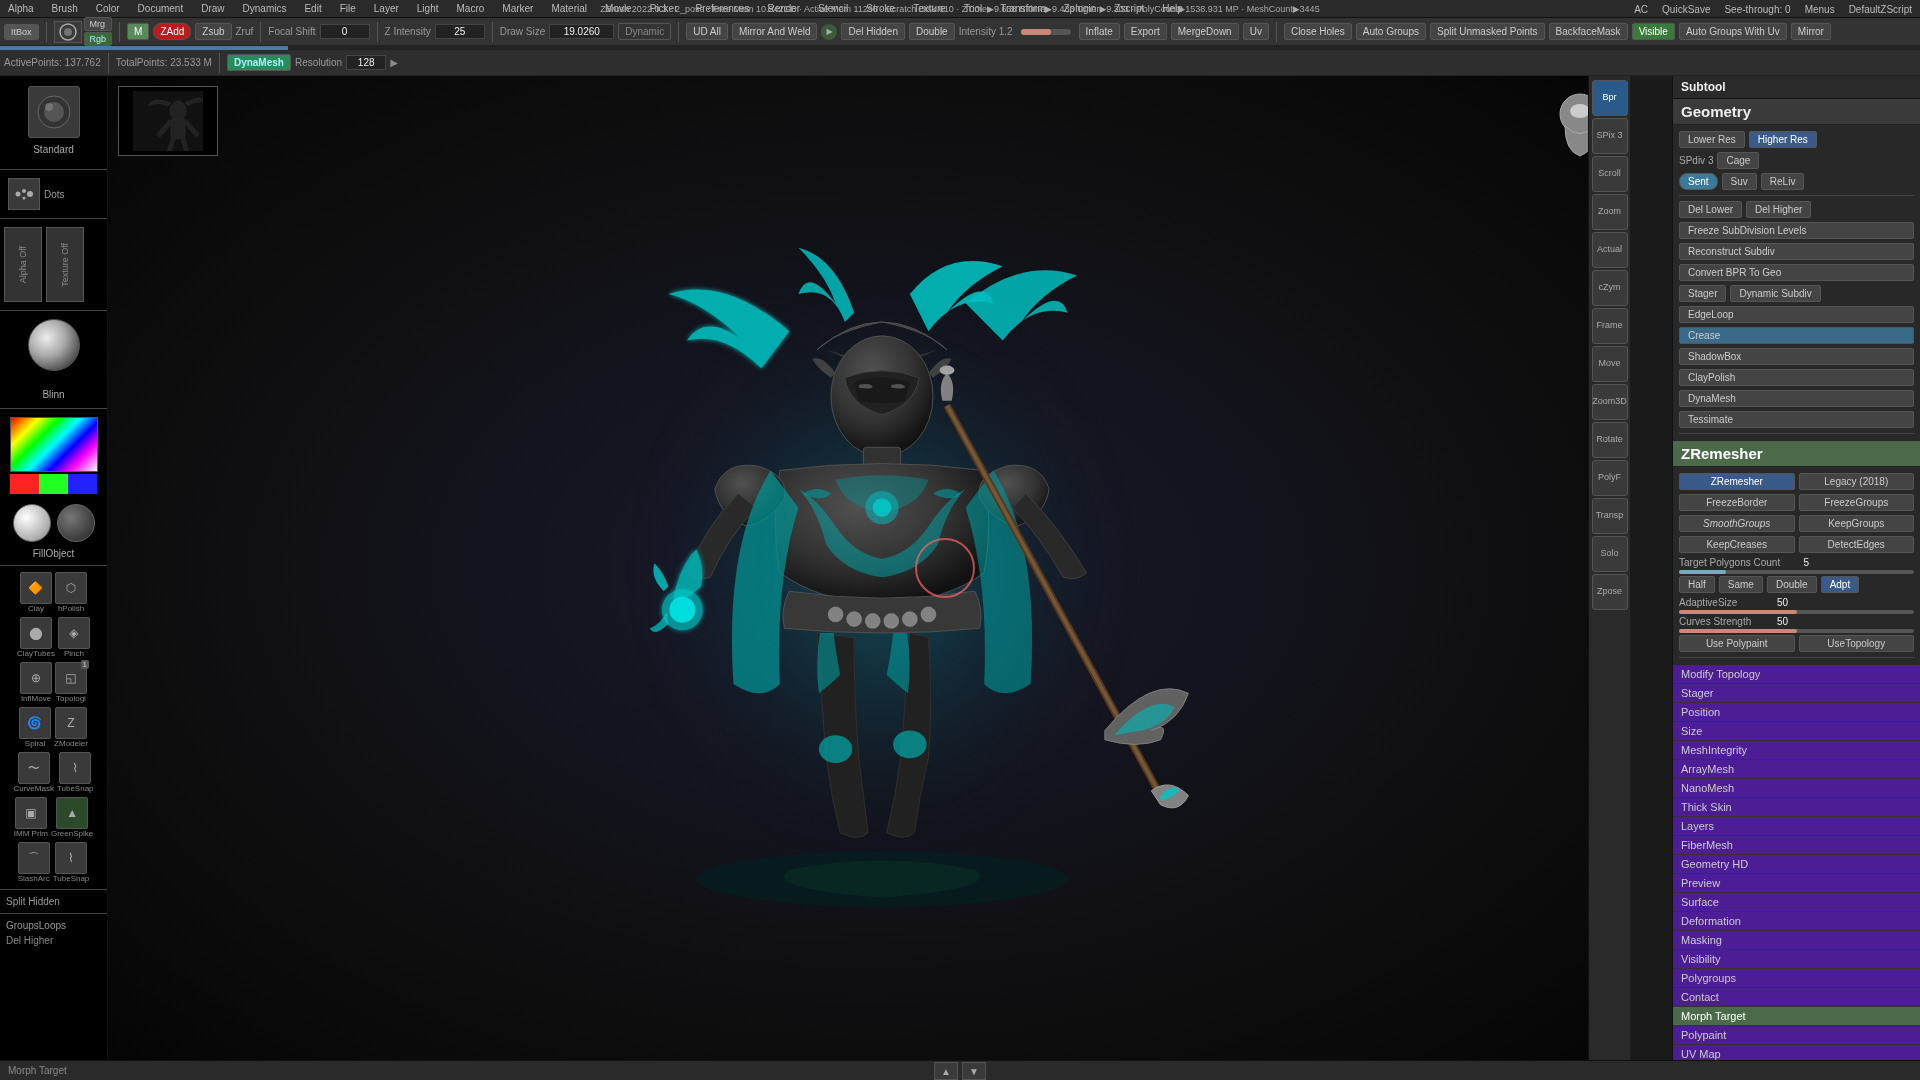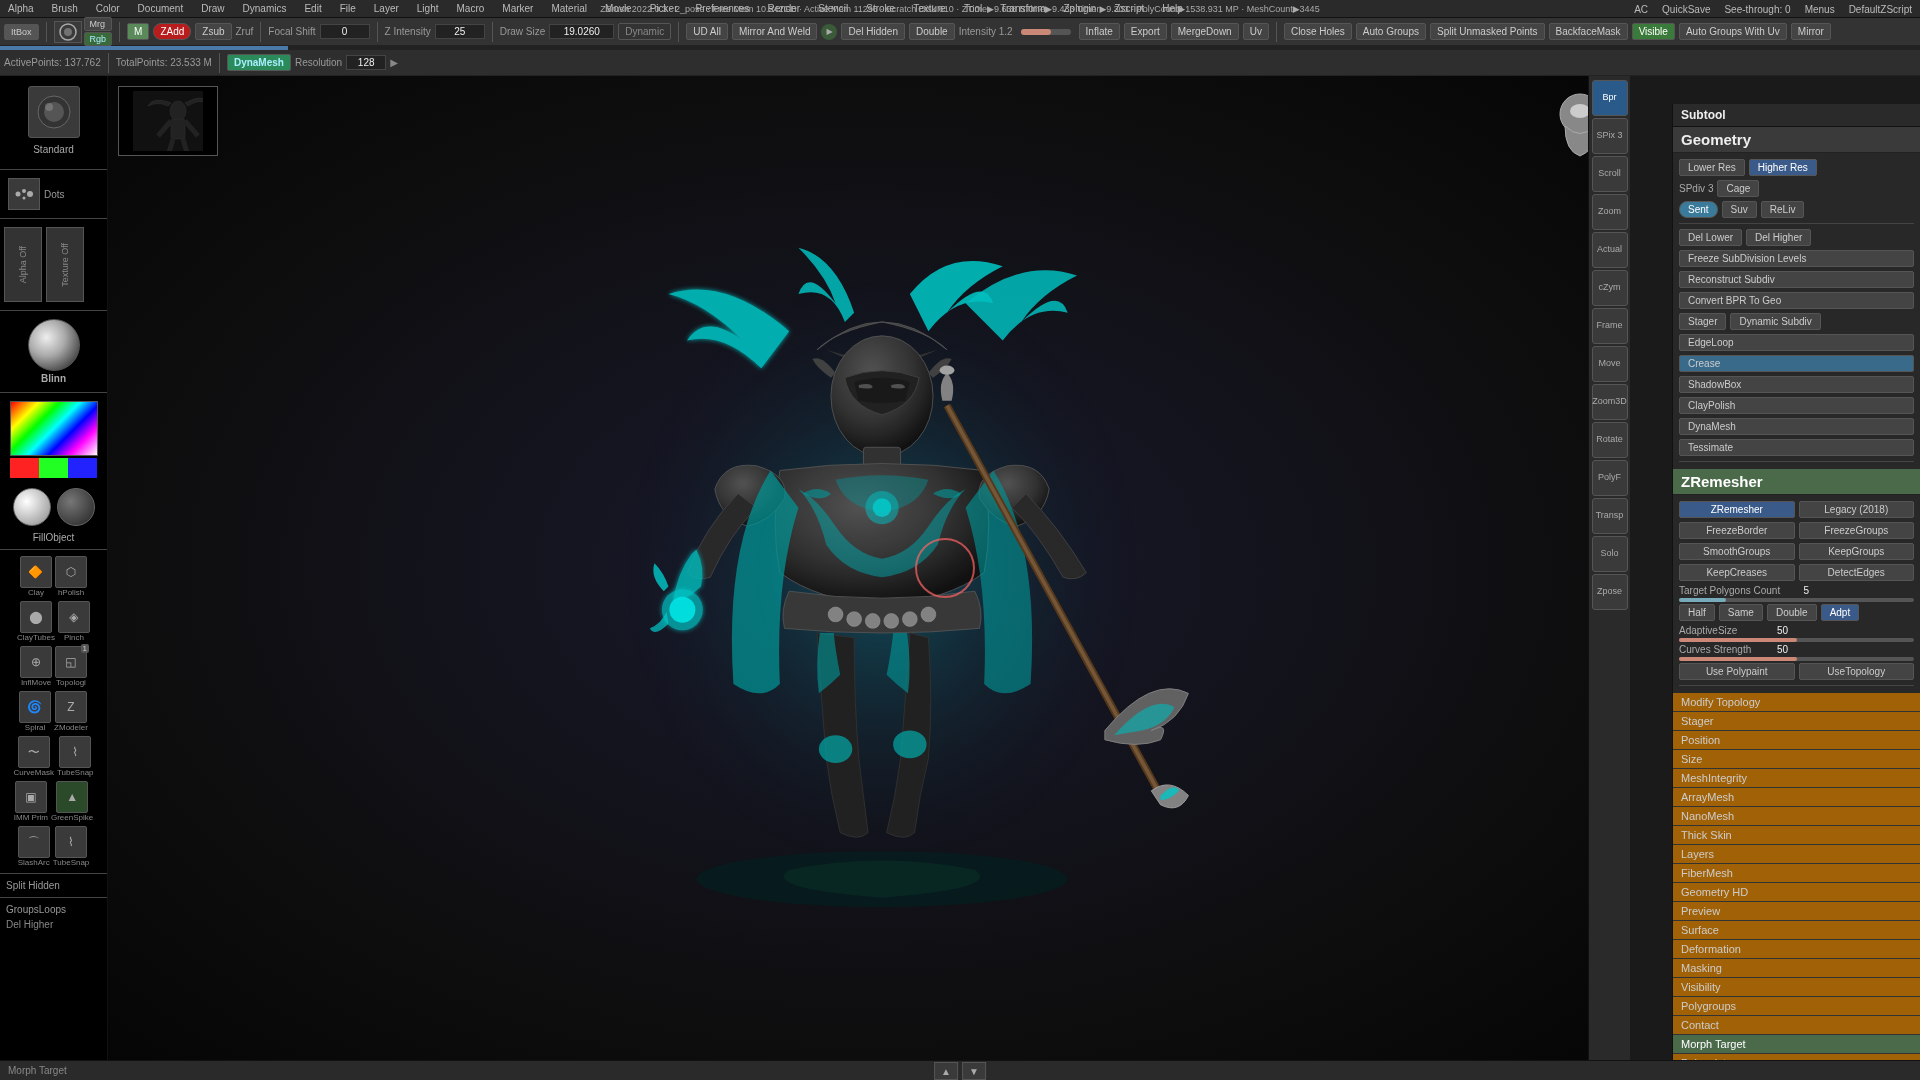--- a/index.html
+++ b/index.html
@@ -312,25 +312,24 @@
       line-height: 1.1;
     }
     .nav-btn.active-blue { background: #2a5a8a; color: #fff; }
 
     
     #right-panel {
       position: absolute;
       top: 76px; right: 0;
       width: 248px;
       bottom: 20px;
-      background: #a16207;
+      background: #4c1d95;
       border-left: 1px solid #111;
       overflow-y: auto;
       font-size: 11px;
-      margin-top: 28px;
     }
     .right-section-header {
       background: #3a3a3a;
       padding: 4px 8px;
       font-size: 15px;
       font-weight: bold;
       color: #eee;
       cursor: pointer;
       border-bottom: 1px solid #222;
       display: flex;
@@ -606,21 +605,21 @@
   <div class="alpha-texture-area">
     <div class="alpha-box">
       <span class="alpha-box-label">Alpha Off</span>
     </div>
     <div class="alpha-box">
       <span class="alpha-box-label">Texture Off</span>
     </div>
   </div>
   <div class="left-divider"></div>
 
-  <div style="padding:4px;display:flex;flex-direction:column;align-items:center;gap:2px;font-weight:bold;">
+  <div style="padding:4px;display:flex;flex-direction:column;align-items:center;gap:18px;">
     <div style="width:52px;height:52px;background:radial-gradient(circle at 35% 35%, #eee 0%, #aaa 40%, #444 80%, #222 100%);border-radius:50%;border:1px solid #555;cursor:pointer;"></div>
     <span style="font-size:10px;color:#aaa;">Blinn</span>
   </div>
   <div class="left-divider"></div>
 
   <div class="color-swatch-area">
     <div style="width:88px;height:55px;background:linear-gradient(135deg, #f00 0%, #ff0 20%, #0f0 35%, #0ff 50%, #00f 65%, #f0f 80%, #fff 100%);border:1px solid #555;cursor:pointer;margin:0 auto;"></div>
     <div style="width:88px;height:20px;display:flex;margin:2px auto;gap:0;">
       <div style="flex:1;background:#f22;"></div>
       <div style="flex:1;background:#2f2;"></div>
@@ -929,21 +928,21 @@
   <div class="right-section-content">
     <div class="right-row">
       <button class="right-btn active-blue" style="flex:1;">ZRemesher</button>
       <button class="right-btn" style="flex:1;">Legacy (2018)</button>
     </div>
     <div class="right-row">
       <button class="right-btn" style="flex:1;">FreezeBorder</button>
       <button class="right-btn" style="flex:1;">FreezeGroups</button>
     </div>
     <div class="right-row">
-      <button class="right-btn" style="flex:1;">SmoothGroups</button>
+      <button class="right-btn" style="flex:1;font-style:italic;">SmoothGroups</button>
       <button class="right-btn" style="flex:1;">KeepGroups</button>
     </div>
     <div class="right-row">
       <button class="right-btn" style="flex:1;">KeepCreases</button>
       <button class="right-btn" style="flex:1;">DetectEdges</button>
     </div>
 
     <div class="right-slider-row">
       <span class="slider-label">Target Polygons Count</span>
       <span class="slider-value">5</span>

